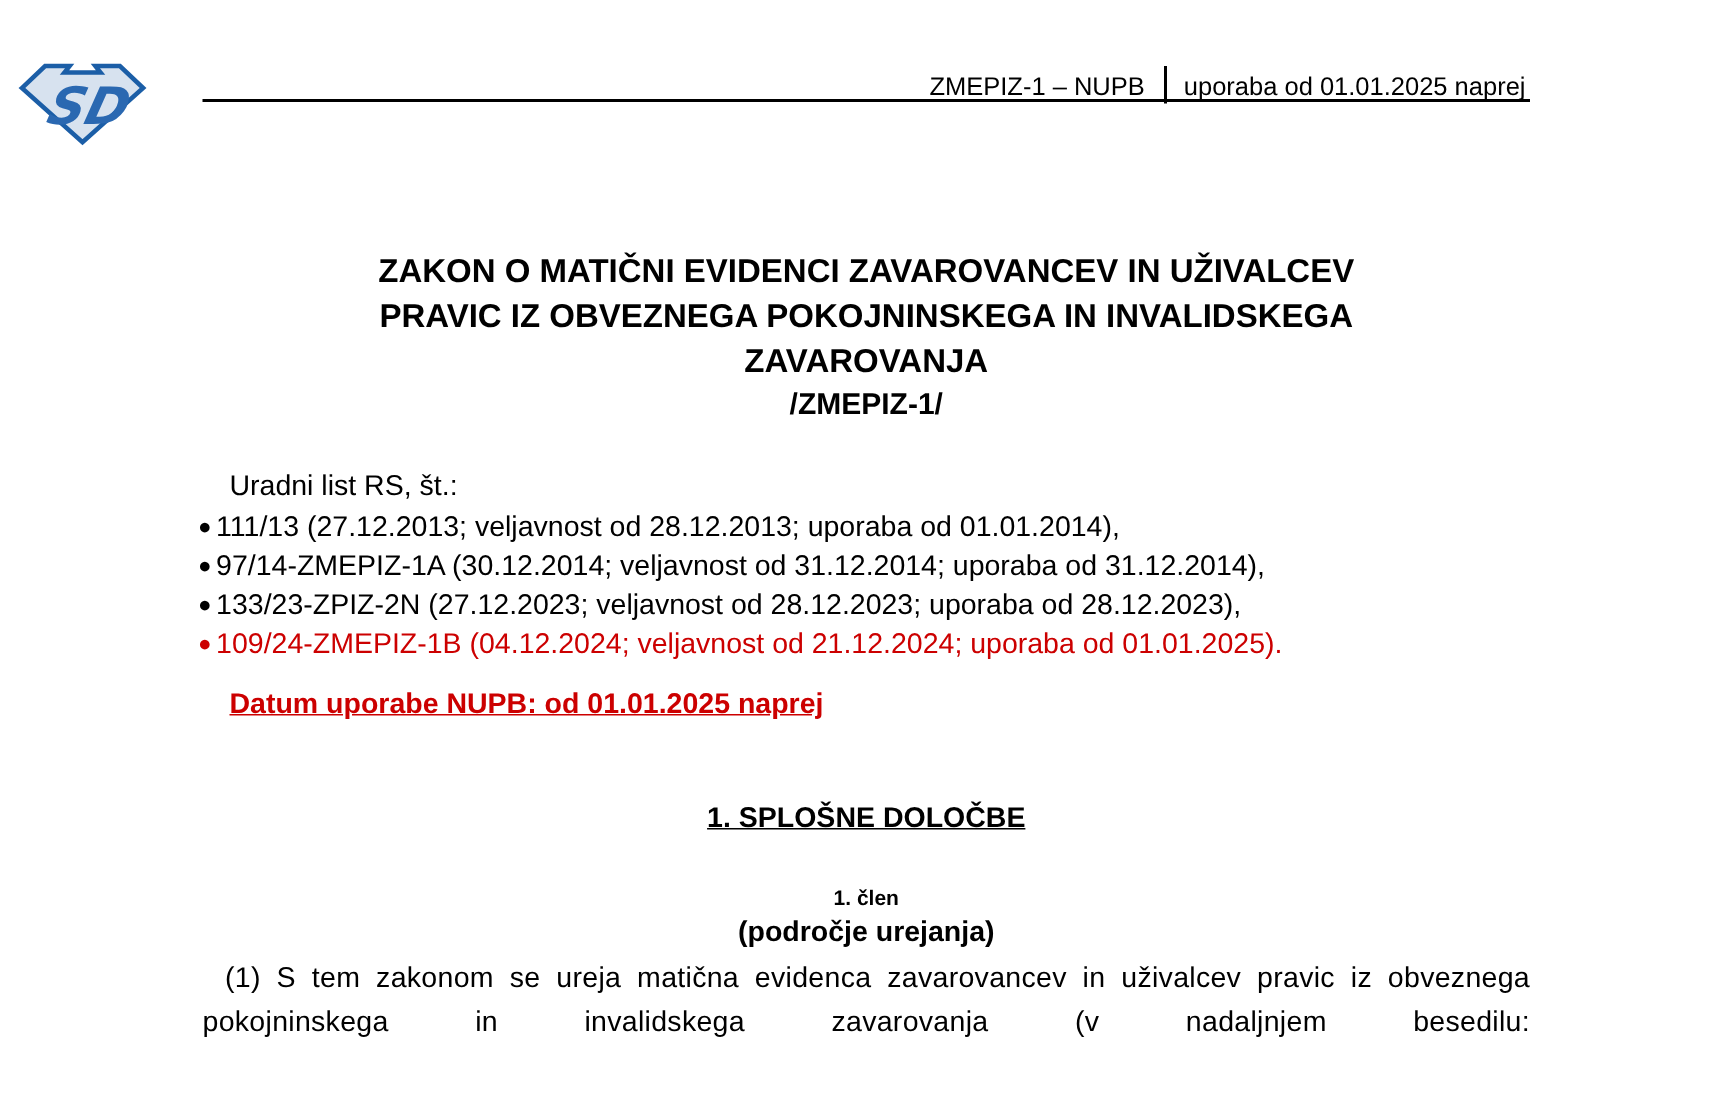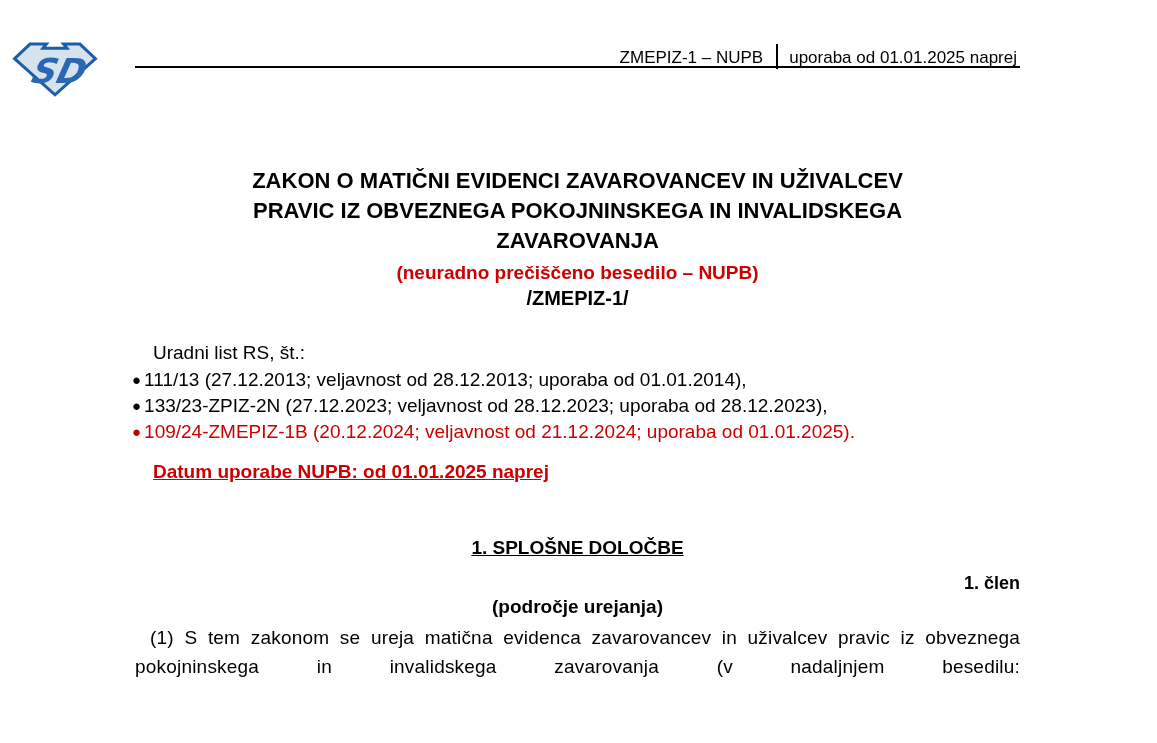--- a/index.html
+++ b/index.html
@@ -43,21 +43,21 @@
   .bullets{margin-top:3px;margin-left:-3px;font-size:19px;line-height:26px;}
   .bullet-item{white-space:nowrap;}
   .bullet{display:inline-block;font-size:15px;vertical-align:1px;margin-right:3px;}
   .bullet-item.red, .bullet-item.red .bullet{color:var(--red);}
 
   .datum{padding-left:18px;font-size:19px;line-height:22px;text-decoration:underline;}
   .datum1{margin-top:17px;}
   .datum2{margin-top:16px;font-weight:bold;color:var(--red);}
 
   .chapter{margin-top:54px;font-size:19px;line-height:22px;font-weight:bold;text-align:center;text-decoration:underline;}
-  .article{margin-top:13px;font-size:18px;line-height:22px;font-weight:bold;text-align:right;}
+  .article{margin-top:30px;font-size:14px;line-height:22px;font-weight:bold;text-align:center;}
   .article-sub{margin-top:2px;font-size:19px;line-height:22px;font-weight:bold;text-align:center;}
 
   .para{margin:5px 0 0 0;font-size:19px;line-height:29px;
     text-align:justify;text-align-last:justify;text-indent:15px;letter-spacing:0.2px;}
 </style>
 </head>
 <body>
 
 <div class="page">
 
@@ -72,34 +72,36 @@
   <div class="header-rule"></div>
 
   <div class="content">
 
     <div class="title">
       <div>ZAKON O MATIČNI EVIDENCI ZAVAROVANCEV IN UŽIVALCEV</div>
       <div>PRAVIC IZ OBVEZNEGA POKOJNINSKEGA IN INVALIDSKEGA</div>
       <div>ZAVAROVANJA</div>
     </div>
 
-    <div class="subtitle">(neuradno prečiščeno besedilo – NUPB)</div>
     <div class="doccode">/ZMEPIZ-1/</div>
 
     <div class="gazette-intro">Uradni list RS, št.:</div>
 
     <div class="bullets">
       <div class="bullet-item">
         <span class="bullet">●</span><span>111/13 (27.12.2013; veljavnost od 28.12.2013; uporaba od 01.01.2014),</span>
       </div>
       <div class="bullet-item">
+        <span class="bullet">●</span><span>97/14-ZMEPIZ-1A (30.12.2014; veljavnost od 31.12.2014; uporaba od 31.12.2014),</span>
+      </div>
+      <div class="bullet-item">
         <span class="bullet">●</span><span>133/23-ZPIZ-2N (27.12.2023; veljavnost od 28.12.2023; uporaba od 28.12.2023),</span>
       </div>
       <div class="bullet-item red">
-        <span class="bullet">●</span><span>109/24-ZMEPIZ-1B (20.12.2024; veljavnost od 21.12.2024; uporaba od 01.01.2025).</span>
+        <span class="bullet">●</span><span>109/24-ZMEPIZ-1B (04.12.2024; veljavnost od 21.12.2024; uporaba od 01.01.2025).</span>
       </div>
     </div>
 
     <div class="datum datum2">Datum uporabe NUPB: od 01.01.2025 naprej</div>
 
     <div class="chapter">1. SPLOŠNE DOLOČBE</div>
     <div class="article">1. člen</div>
     <div class="article-sub">(področje urejanja)</div>
 
     <p class="para">(1) S tem zakonom se ureja matična evidenca zavarovancev in uživalcev pravic iz obveznega pokojninskega in invalidskega zavarovanja (v nadaljnjem besedilu:</p>

